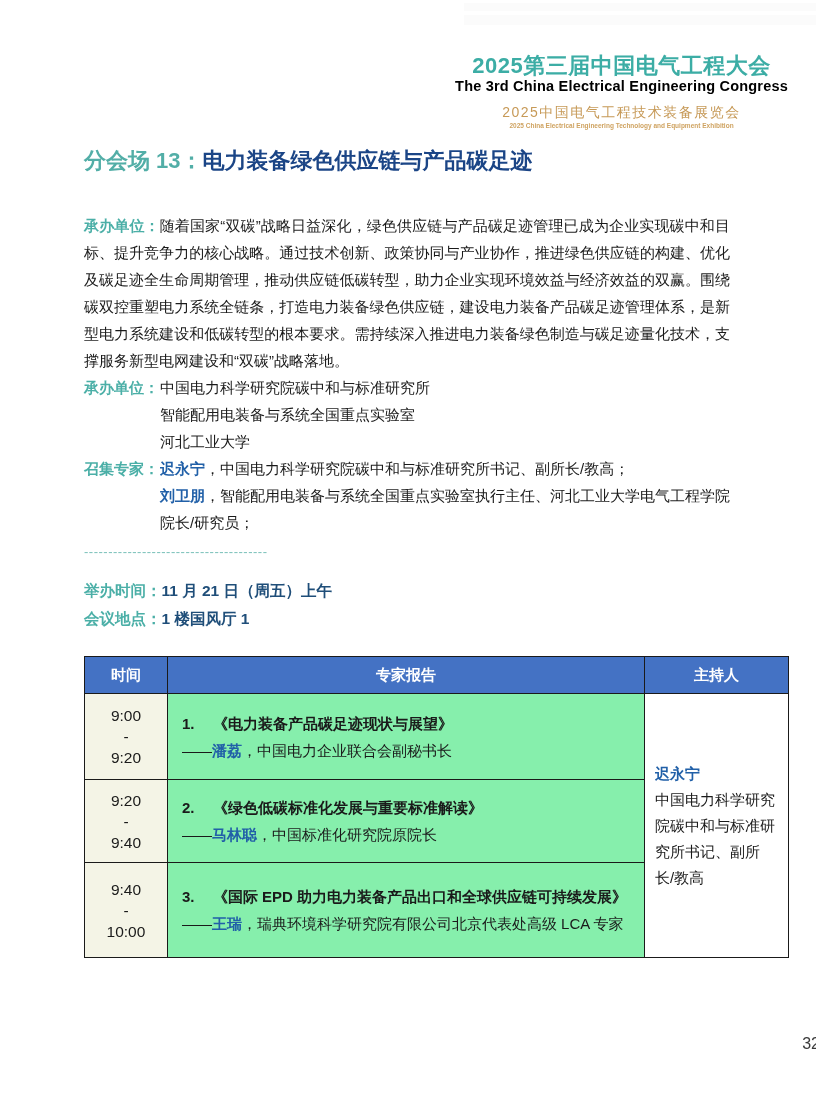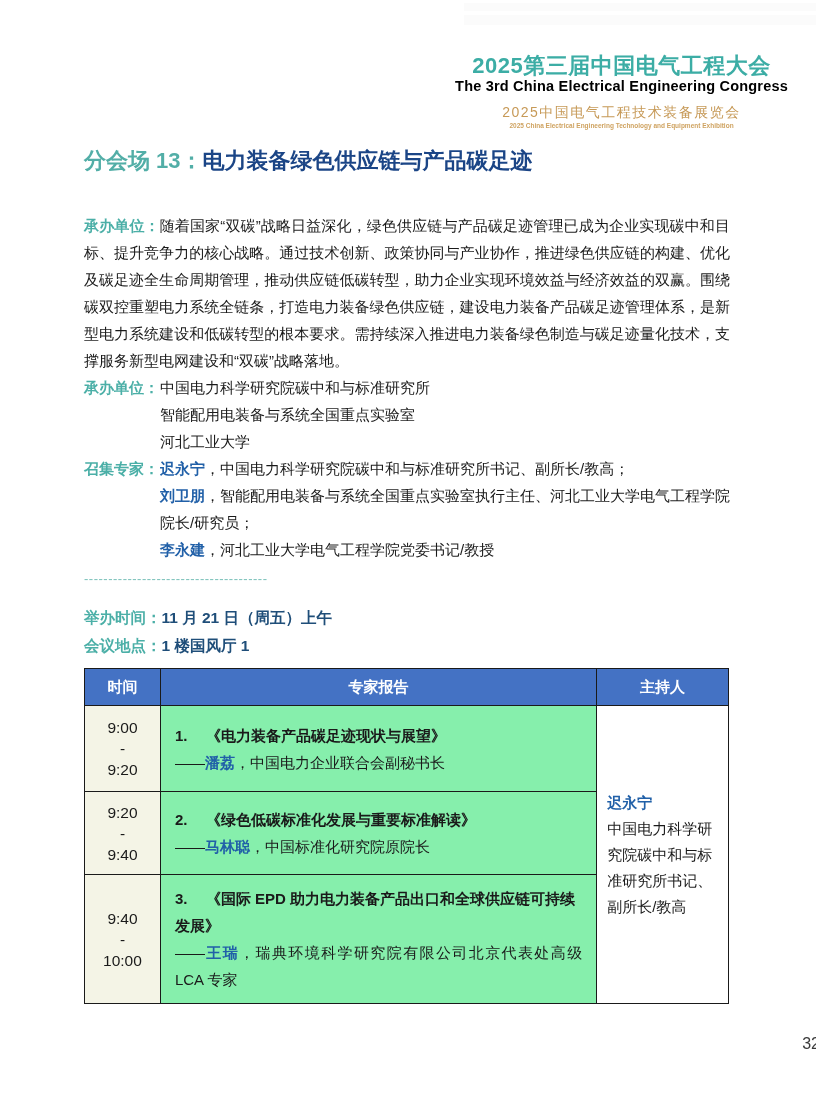--- a/index.html
+++ b/index.html
@@ -33,21 +33,21 @@
   .field .flabel { flex:0 0 76px; }
   .field .fbody { flex:1; text-align:justify; }
   .name-blue { color:#2160a8; font-weight:bold; }
 
   .divider { color:#7cc2bb; font-size:13px; line-height:16px; margin-top:8px; letter-spacing:0.5px; }
 
   .info-line { font-size:15.5px; font-weight:bold; line-height:28px; }
   .info-line.first { margin-top:17px; }
   .info-line .val { color:#1f4e79; }
 
-  table.schedule { border-collapse:collapse; margin-top:8px; width:645px; font-size:15px; color:#1a1a1a;border-radius:10px; }
+  table.schedule { border-collapse:collapse; margin-top:23px; width:705px; font-size:15px; color:#1a1a1a;border-radius:10px; }
   .schedule th, .schedule td { border:1px solid #1a1a1a; }
   .schedule th {
     background:#4472c4; color:#ffffff; font-weight:bold; font-size:15px;
     height:37px; text-align:center; vertical-align:middle;
   }
   th.col-time { width:76px; }
   th.col-talk { width:437px; }
   th.col-mod  { width:132px; }
   td.time-cell {
     background:#f4f4e6; text-align:center; vertical-align:middle;
@@ -93,21 +93,20 @@
         <div>智能配用电装备与系统全国重点实验室</div>
         <div>河北工业大学</div>
       </div>
     </div>
 
     <div class="field">
       <span class="flabel label-teal">召集专家：</span>
       <div class="fbody">
         <div><span class="name-blue">迟永宁</span><span>，中国电力科学研究院碳中和与标准研究所书记、副所长/教高；</span></div>
         <div><span class="name-blue">刘卫朋</span><span>，智能配用电装备与系统全国重点实验室执行主任、河北工业大学电气工程学院院长/研究员；</span></div>
-        <div><span class="name-blue">李永建</span><span>，河北工业大学电气工程学院党委书记/教授</span></div>
       </div>
     </div>
 
     <div class="divider">--------------------------------------</div>
 
     <div class="info-line first">
       <span class="label-teal">举办时间：</span><span class="val">11 月 21 日（周五）上午</span>
     </div>
     <div class="info-line">
       <span class="label-teal">会议地点：</span><span class="val">1 楼国风厅 1</span>

